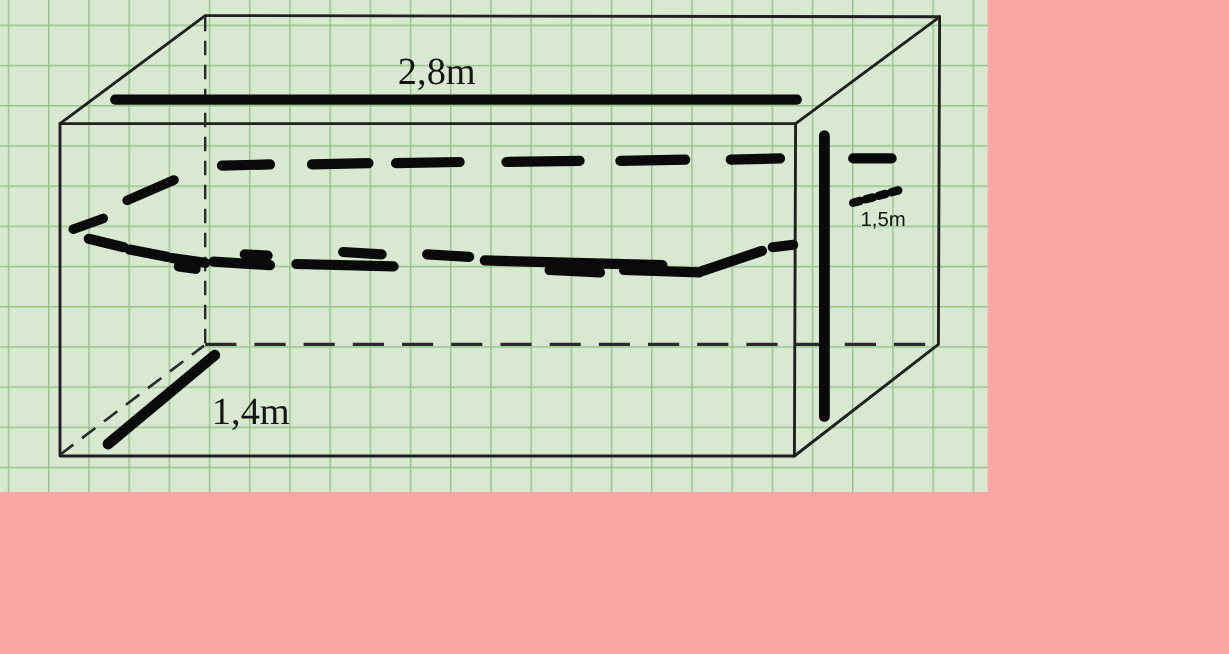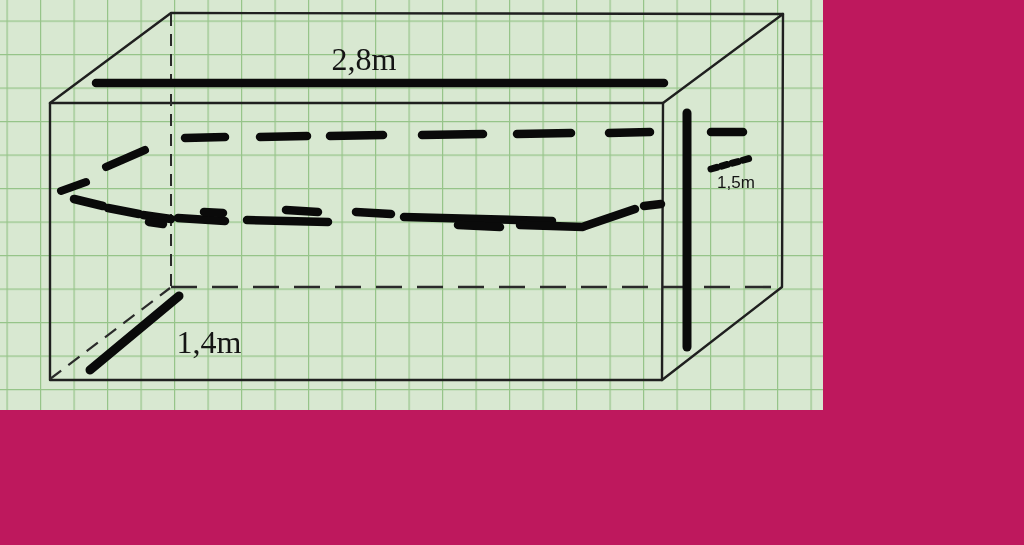--- a/index.html
+++ b/index.html
@@ -1,20 +1,20 @@
 <!DOCTYPE html>
 <html><head>
 <meta charset="utf-8">
 <style>
   html, body { margin: 0; padding: 0; background: #ffffff; }
   .page {
     position: relative;
     width: 1024px;
     height: 545px;
-    background: #be185d;
+    background: #fca5a5;
     overflow: hidden;
     font-family: "Liberation Sans", sans-serif;
   }
   svg { display: block; }
   .label-serif {
     font-family: "Liberation Serif", "DejaVu Serif", serif;
     font-size: 32px;
   }
   .label-sans {
     font-family: "Liberation Sans", "DejaVu Sans", sans-serif;

